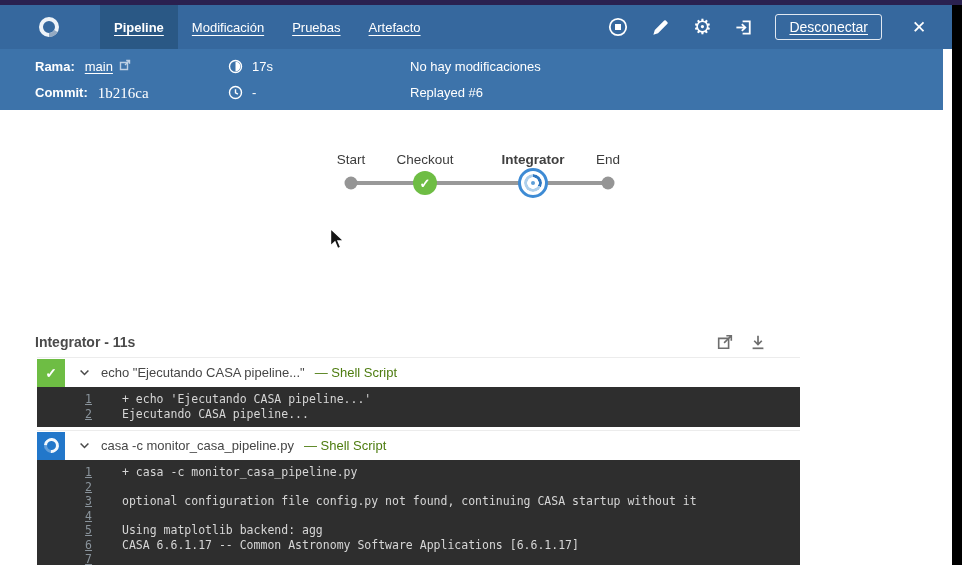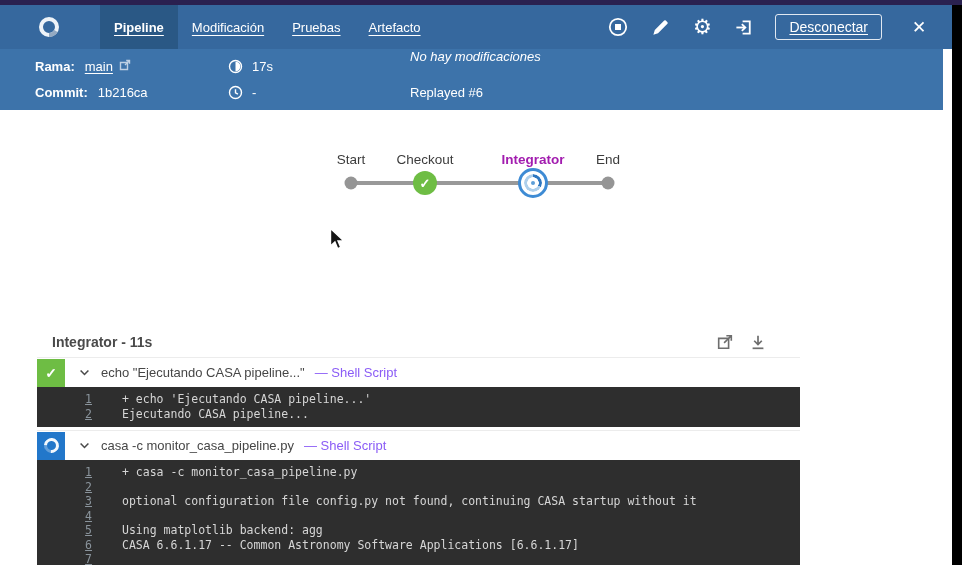--- a/index.html
+++ b/index.html
@@ -25,68 +25,68 @@
   .disconnect { border:1px solid rgba(255,255,255,.85); border-radius:3px; padding:4px 13px;
                 font-size:14px; color:#fff; text-decoration:underline; text-underline-offset:2px;
                 background:transparent; cursor:pointer; white-space:nowrap; }
   .close-x { font-size:17px; color:#fff; margin-left:6px; }
 
   
   .runbar { position:relative; height:61px; width:943px; background:#3d73aa; color:#fff; font-size:13px; }
   .rb-item { position:absolute; display:flex; white-space:nowrap; }
   .rb-label { font-weight:bold; margin-right:10px; }
   .rb-link { color:#ffffff; text-decoration:underline; text-underline-offset:2px; cursor:pointer; }
-  .rb-mono { font-family:Liberation Sans, sans-serif; font-size:13px; }
+  .rb-mono { font-family:Liberation Serif, serif; font-size:15px; }
   .rb-ico { margin-right:9px; display:flex; }
   .ext-mini { margin-left:6px; opacity:.8; display:flex; }
 
   
   .main { position:relative; width:800px; height:455px; background:#fff; overflow:hidden; }
 
   
   .graph { position:absolute; left:330px; top:42px; width:300px; height:60px; }
   .edge { position:absolute; left:21px; right:20px; top:29px; height:4px; background:#999; border-radius:2px; }
   .gnode { position:absolute; top:0; width:0; height:0; }
   .gnode .nlabel { position:absolute; top:0; left:0; transform:translateX(-50%); font-size:13.5px;
                    color:#3c3c3c; white-space:nowrap; }
-  .gnode.selected .nlabel { font-weight:bold; color:#a21caf; }
+  .gnode.selected .nlabel { font-weight:bold; color:#404040; }
   .marker { position:absolute; top:31px; left:0; transform:translate(-50%,-50%); cursor:pointer; }
   .m-default { width:13px; height:13px; border-radius:50%; background:#959595; }
   .m-success { width:24px; height:24px; border-radius:50%; background:#6ebd44; color:#fff;
                display:flex; align-items:center; justify-content:center; font-size:13px; font-weight:bold; }
   .m-running { width:30px; height:30px; border-radius:50%; border:3px solid #3e8bd4; background:#fff;
                display:flex; align-items:center; justify-content:center; }
   .spin { width:18px; height:18px; border-radius:50%;
           background:conic-gradient(#2e77c0 0 32%, #aecfeb 32% 100%);
           -webkit-mask:radial-gradient(circle, transparent 0 5.5px, #000 6px);
           mask:radial-gradient(circle, transparent 0 5.5px, #000 6px); }
   .m-running::after { content:""; position:absolute; width:4px; height:4px; border-radius:50%;
                       background:#5e9fd8; }
 
   
   .cursor { position:absolute; left:326px; top:117px; z-index:9; pointer-events:none; }
 
   
-  .log-titlebar { position:absolute; left:35px; right:32px; top:222px; display:flex; align-items:center;margin-left:17px; }
+  .log-titlebar { position:absolute; left:35px; right:32px; top:222px; display:flex; align-items:center; }
   .log-title { font-size:14px; font-weight:bold; color:#4a4a4a; }
   .log-tools { margin-left:auto; display:flex; gap:13px; }
   .log-tools .abtn { width:20px; height:20px; }
 
   .steps { position:absolute; left:37px; top:247px; width:883px; }
   .step-header { display:flex; align-items:center; height:30px; background:#fff;
                  border-top:1px solid #ececec; cursor:pointer; }
   .st-ico { width:28px; height:28px; flex:0 0 28px; display:flex; align-items:center; justify-content:center; }
   .st-ico.success { background:#6ebd44; color:#fff; font-size:14px; font-weight:bold; }
   .st-ico.running { background:#2277ca; }
   .st-ico.running .ring { width:15px; height:15px; border-radius:50%;
                           border:3px solid rgba(255,255,255,.95); border-left-color:rgba(255,255,255,.3);
                           transform:rotate(-40deg); }
   .chev { margin:0 10px 0 13px; flex:0 0 auto; }
   .st-title { font-size:13px; color:#464646; white-space:nowrap; }
-  .st-type { font-size:13px; color:#8b5cf6; margin-left:10px; white-space:nowrap; }
+  .st-type { font-size:13px; color:#4d7c0f; margin-left:10px; white-space:nowrap; }
   .st-dur { margin-left:auto; padding-right:10px; font-size:12.5px; color:#8a8a8a; }
   .console { background:#2e2e2e; padding:5px 0 6px; }
   .cl { display:flex; font-family:"DejaVu Sans Mono", monospace; font-size:11.5px; line-height:14.5px; }
   .ln { flex:0 0 55px; text-align:right; color:#8a949c; text-decoration:underline; cursor:pointer; }
   .lt { padding-left:30px; color:#d6d6d6; white-space:pre; }
   .step + .step { margin-top:3px; }
 </style>
 </head>
 <body>
 
@@ -163,21 +163,21 @@
       </div>
       <div class="rb-item" style="left:228px; top:36px;">
         <span class="rb-ico">
           <svg width="15" height="15" viewBox="0 0 16 16">
             <circle cx="8" cy="8" r="6.4" fill="none" stroke="#fff" stroke-width="1.5"></circle>
             <path d="M8 4.5 V8.3 L10.6 9.8" fill="none" stroke="#fff" stroke-width="1.5"></path>
           </svg>
         </span>
         <span>-</span>
       </div>
-      <div class="rb-item" style="left:410px; top:0;font-style:italic;">No hay modificaciones</div>
+      <div class="rb-item" style="left:410px; top:10px;">No hay modificaciones</div>
       <div class="rb-item" style="left:410px; top:36px;">Replayed #6</div>
     </div>
 
     <div class="main">
 
       <div class="graph">
         <div class="edge"></div>
       <div class="gnode" style="left: 21px;">
     <span class="nlabel">Start</span>
     <span class="marker m-default"></span>

